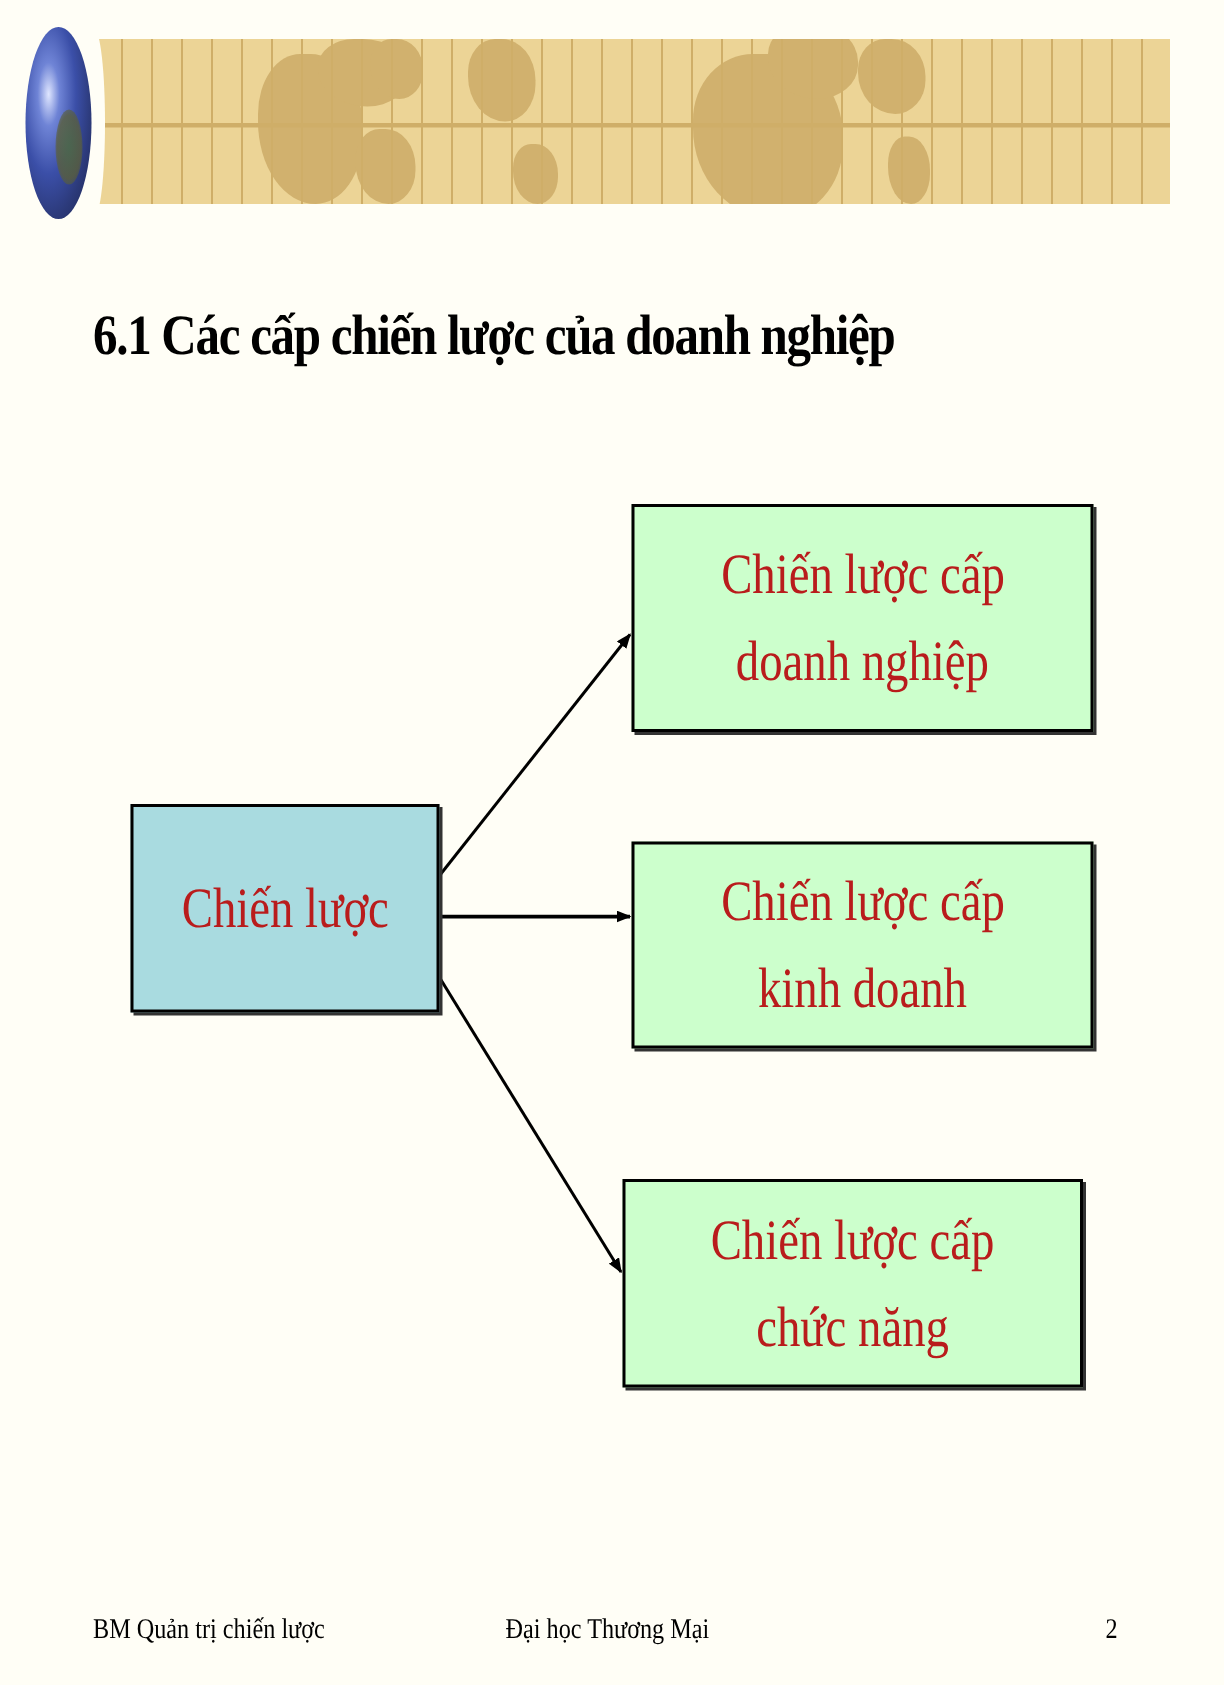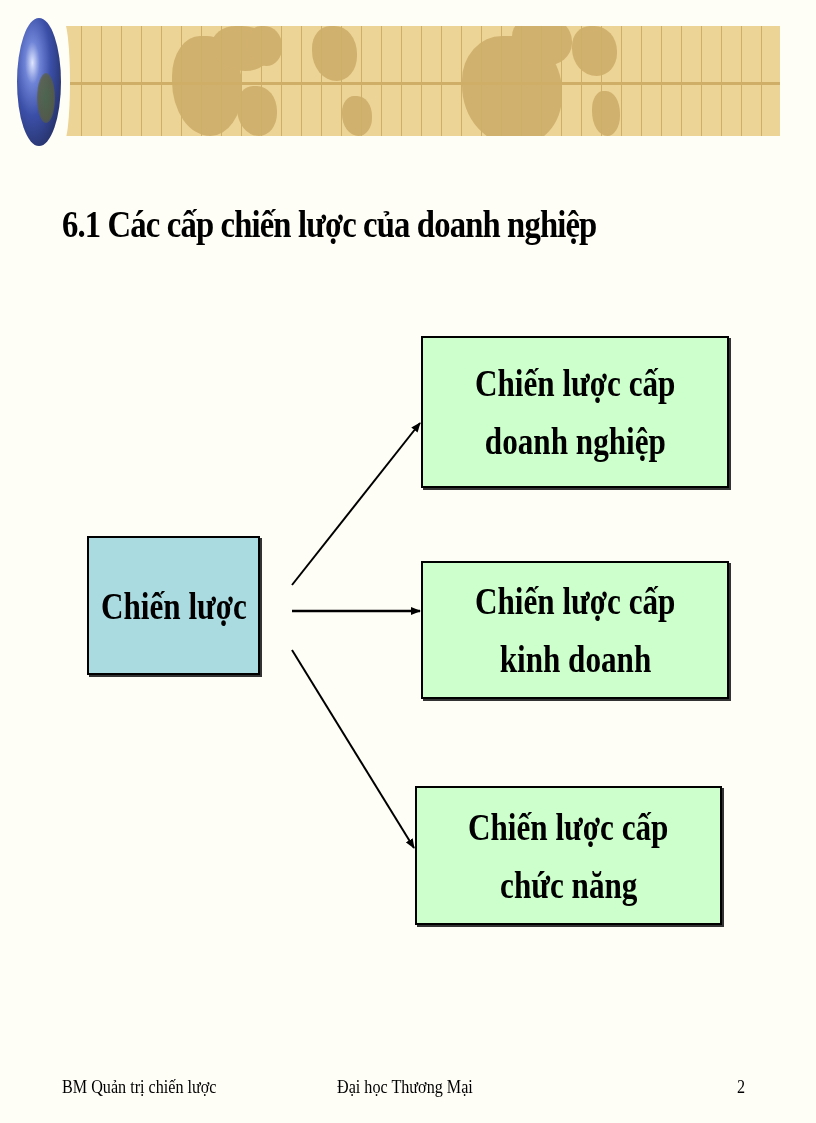--- a/index.html
+++ b/index.html
@@ -11,21 +11,21 @@
   .banner .eq{position:absolute;left:0;right:0;top:56px;height:3px;background:#cfae68;}
   .land{position:absolute;background:#d1b16e;border-radius:40% 50% 45% 55%;}
   .globe-bg{position:absolute;left:56px;top:20px;width:14px;height:124px;background:#fffef6;border-radius:0 50% 50% 0;}
   .globe{position:absolute;left:17px;top:18px;width:44px;height:128px;border-radius:50%;
     background:radial-gradient(ellipse at 35% 35%,#dfe6ff 0%,#6f84d6 18%,#3b4fa8 45%,#2c3a7a 70%,#1b2450 100%);}
   .globe .gland{position:absolute;left:20px;top:55px;width:18px;height:50px;border-radius:50%;
     background:radial-gradient(ellipse,#4f6b3a 0%,#5a5f3a 60%,transparent 100%);opacity:.8;}
   .title{position:absolute;left:62px;top:202px;font-size:38px;font-weight:bold;color:#000;
     letter-spacing:-1px;white-space:nowrap;transform:scaleX(0.86);transform-origin:left top;}
   .box{position:absolute;box-sizing:border-box;border:2px solid #000;display:flex;align-items:center;justify-content:center;
-    text-align:center;font-weight:bold;color:#000000;font-size:38px;line-height:58px;box-shadow:2px 2px 0 #333;}
+    text-align:center;font-weight:normal;color:#b91c1c;font-size:38px;line-height:58px;box-shadow:2px 2px 0 #333;}
   .box span{display:block;transform:scaleX(0.82);white-space:nowrap;}
   .green{background:#ccffcc;}
   .blue{background:#a9dbe0;}
   svg.arrows{position:absolute;left:0;top:0;}
   .footer{position:absolute;top:1076px;font-size:19px;color:#000;white-space:nowrap;transform:scaleX(0.85);transform-origin:left top;}
 </style>
 </head>
 <body>
 
 <div class="banner">
@@ -53,21 +53,21 @@
   <defs>
     <marker id="ah" markerWidth="10" markerHeight="8" refX="9" refY="4" orient="auto" markerUnits="userSpaceOnUse">
       <path d="M0,0 L10,4 L0,8 z" fill="#000"></path>
     </marker>
   </defs>
   <line x1="292" y1="585" x2="420" y2="423" stroke="#000" stroke-width="2" marker-end="url(#ah)"></line>
   <line x1="292" y1="611" x2="420" y2="611" stroke="#000" stroke-width="2.5" marker-end="url(#ah)"></line>
   <line x1="292" y1="650" x2="414" y2="848" stroke="#000" stroke-width="2" marker-end="url(#ah)"></line>
 </svg>
 
-<div class="box blue" style="left:87px;top:536px;width:173px;height:139px;">
+<div class="box blue" style="left:87px;top:536px;width:206px;height:139px;">
   <span>Chiến lược</span>
 </div>
 
 <div class="box green" style="left:421px;top:336px;width:308px;height:152px;flex-direction:column;">
   <span>Chiến lược cấp</span>
   <span>doanh nghiệp</span>
 </div>
 
 <div class="box green" style="left:421px;top:561px;width:308px;height:138px;flex-direction:column;">
   <span>Chiến lược cấp</span>

